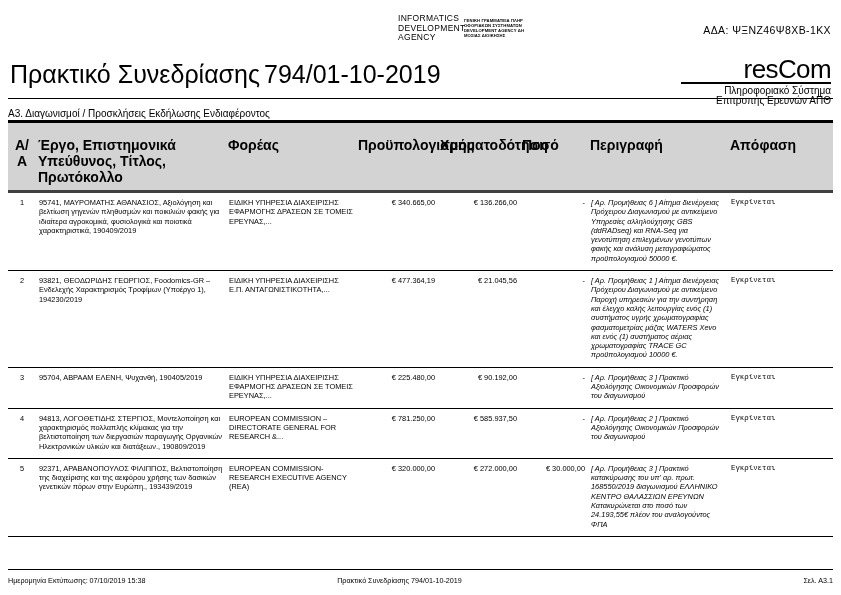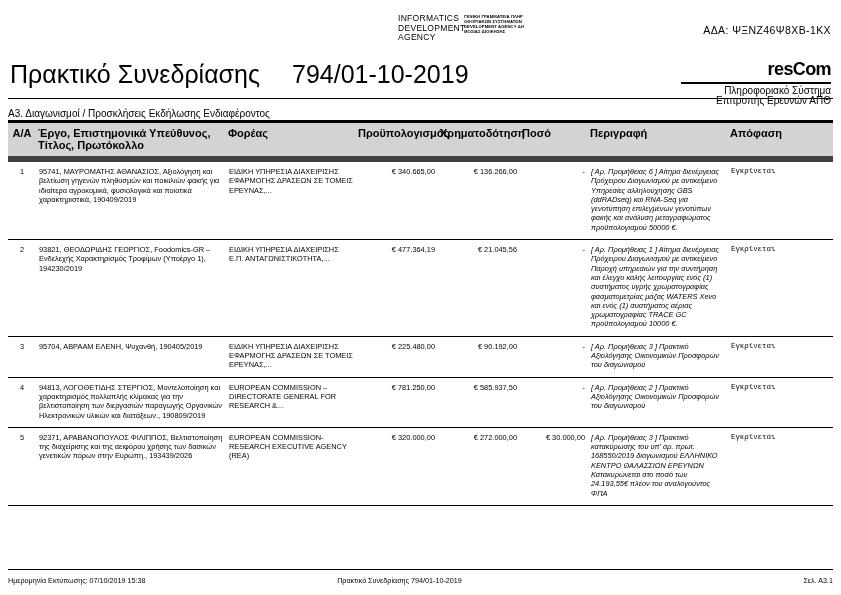--- a/index.html
+++ b/index.html
@@ -23,21 +23,21 @@
     right: 10px; top: 24px;
     font-size: 10.5px;
     letter-spacing: 0.4px;
     white-space: nowrap;
   }
 
   .gsis-logo {
     position: absolute;
     left: 398px; top: 14px;
     display: flex;
-    align-items: flex-start;
+    align-items: center;
     gap: 4px;
   }
   .gsis-en {
     font-size: 8.5px;
     line-height: 9.5px;
     letter-spacing: 0.3px;
     text-align: left;
     width: 62px;
   }
   .gsis-gr {
@@ -50,31 +50,31 @@
   }
 
   .doc-title {
     position: absolute;
     left: 10px; top: 60px;
     font-size: 25px;
     font-weight: 400;
     white-space: nowrap;
     letter-spacing: 0px;
   }
-  .doc-title .num { margin-left: 32px; }
+  .doc-title .num { margin-left: 4px; }
 
   .rescom {
     position: absolute;
     right: 10px; top: 58px;
     text-align: right;
     width: 150px;
   }
   .rescom-name {
-    font-size: 18px;
-    font-weight: bold;
+    font-size: 26px;
+    font-weight: normal;
     letter-spacing: -0.6px;
     line-height: 23px;
   }
   .rescom-rule {
     border-bottom: 2px solid #000;
     margin: 1px 0 2px 0;
   }
   .rescom-sub {
     font-size: 10px;
     line-height: 9.5px;
@@ -102,26 +102,26 @@
   
   table.main {
     position: absolute;
     left: 8px; top: 123px;
     width: 825px;
     border-collapse: collapse;
     table-layout: fixed;
   }
   table.main thead th {
     background: #d3d3d3;
-    font-size: 11px;
+    font-size: 14px;
     font-weight: bold;
     text-align: left;
-    padding: 4px 2px 5px 2px;
+    padding: 14px 2px 5px 2px;
     vertical-align: top;
-    border-bottom: 6px solid #404040;
+    border-bottom: 3px solid #404040;
   }
   table.main thead th.num-h { text-align: center; }
   table.main thead th.money-h { text-align: left; }
 
   table.main tbody td {
     font-size: 7.4px;
     line-height: 9.3px;
     vertical-align: top;
     padding: 5px 3px 7px 3px;
     border-bottom: 1px solid #000;
@@ -239,21 +239,21 @@
         <td class="c-proj">94813, ΛΟΓΟΘΕΤΙΔΗΣ ΣΤΕΡΓΙΟΣ, Μοντελοποίηση και χαρακτηρισμός πολλαπλής κλίμακας για την βελτιστοποίηση των διεργασιών παραγωγής Οργανικών Ηλεκτρονικών υλικών και διατάξεων., 190809/2019</td>
         <td class="c-forea">EUROPEAN COMMISSION – DIRECTORATE GENERAL FOR RESEARCH &amp;...</td>
         <td class="c-budget">€ 781.250,00</td>
         <td class="c-fund">€ 585.937,50</td>
         <td class="c-amount">-</td>
         <td class="c-desc">[ Αρ. Προμήθειας 2 ] Πρακτικό Αξιολόγησης Οικονομικών Προσφορών του διαγωνισμού</td>
         <td class="c-dec">Εγκρίνεται</td>
       </tr>
       <tr>
         <td class="c-aa">5</td>
-        <td class="c-proj">92371, ΑΡΑΒΑΝΟΠΟΥΛΟΣ ΦΙΛΙΠΠΟΣ, Βελτιστοποίηση της διαχείρισης και της αειφόρου χρήσης των δασικών γενετικών πόρων στην Ευρώπη., 193439/2026</td>
+        <td class="c-proj">92371, ΑΡΑΒΑΝΟΠΟΥΛΟΣ ΦΙΛΙΠΠΟΣ, Βελτιστοποίηση της διαχείρισης και της αειφόρου χρήσης των δασικών γενετικών πόρων στην Ευρώπη., 193439/2019</td>
         <td class="c-forea">EUROPEAN COMMISSION-RESEARCH EXECUTIVE AGENCY (REA)</td>
         <td class="c-budget">€ 320.000,00</td>
         <td class="c-fund">€ 272.000,00</td>
         <td class="c-amount">€ 30.000,00</td>
         <td class="c-desc">[ Αρ. Προμήθειας 3 ] Πρακτικό κατακύρωσης του υπ' αρ. πρωτ. 168550/2019 διαγωνισμού ΕΛΛΗΝΙΚΟ ΚΕΝΤΡΟ ΘΑΛΑΣΣΙΩΝ ΕΡΕΥΝΩΝ Κατακυρώνεται στο ποσό των 24.193,55€ πλέον του αναλογούντος ΦΠΑ</td>
         <td class="c-dec">Εγκρίνεται</td>
       </tr>
     </tbody>
 </table>
 

